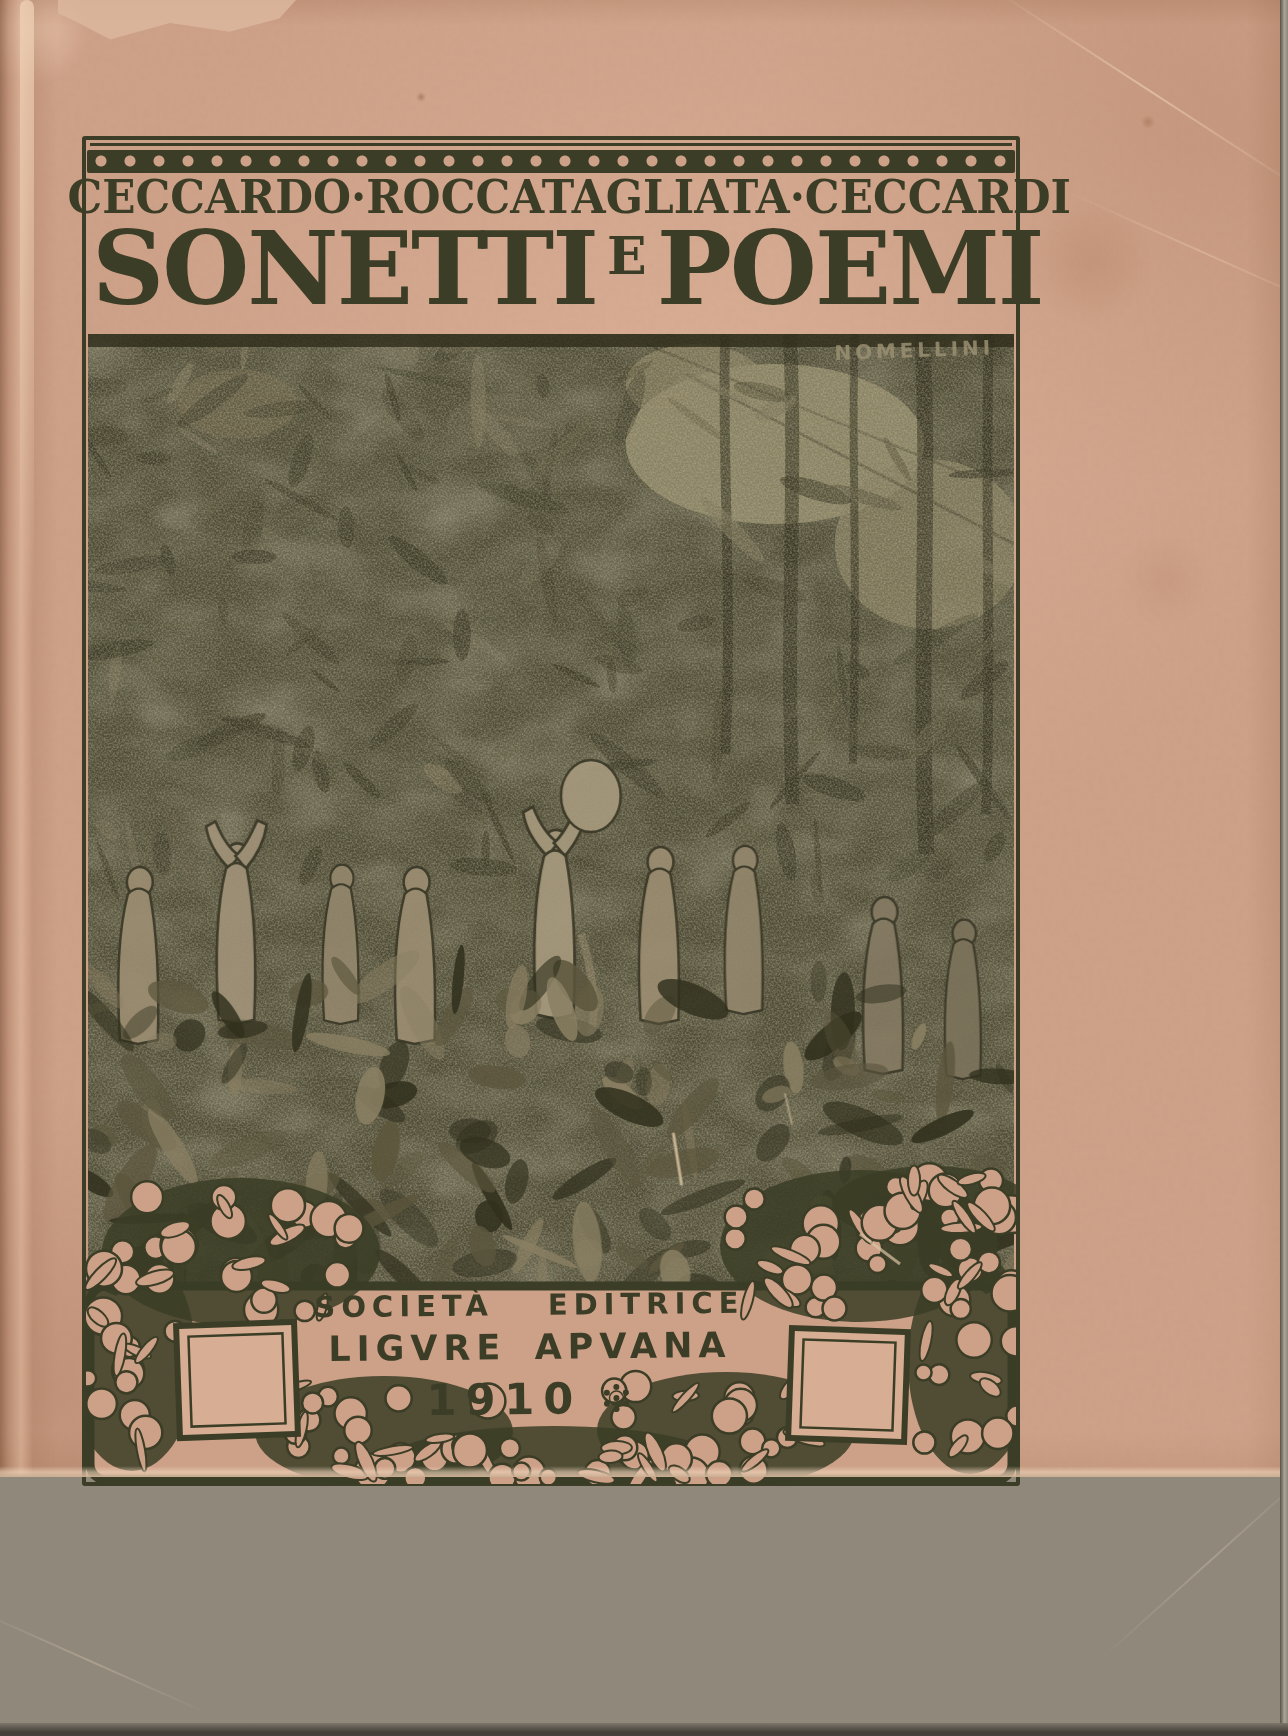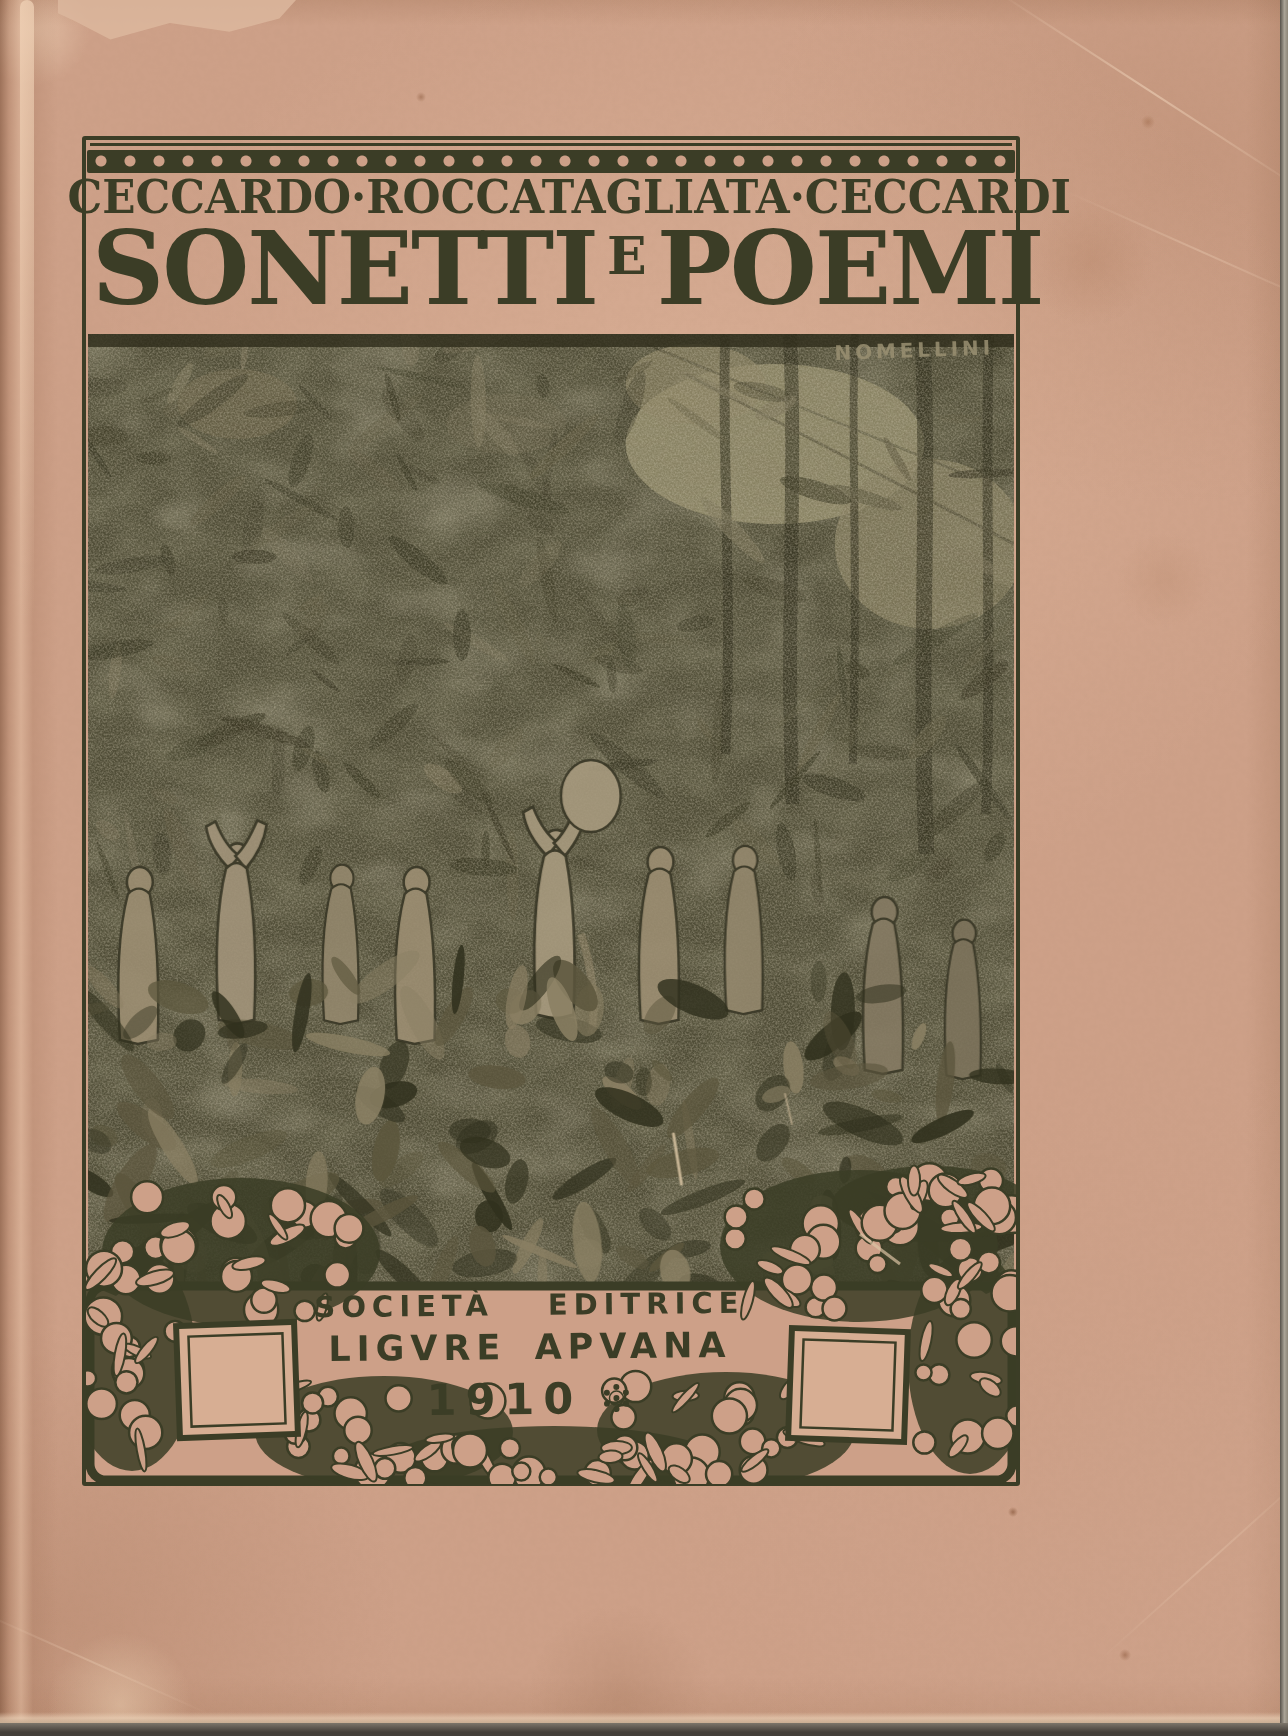--- a/index.html
+++ b/index.html
@@ -1,19 +1,19 @@
 <!DOCTYPE html>
 <html><head>
 <meta charset="utf-8">
 <style>
   html,body{margin:0;padding:0;background:#4a463f;}
   .photo{position:relative;width:1288px;height:1736px;overflow:hidden;background:#8f887b;
          font-family:"DejaVu Serif",serif;}
   
-  .cover{position:absolute;left:0;top:0;width:1280px;height:1723px;background:#cda088;
+  .cover{position:absolute;left:0;top:0;width:1280px;height:1477px;background:#cda088;
     background-image:
       radial-gradient(ellipse 900px 700px at 55% 26%, rgba(228,189,162,.45), rgba(228,189,162,0) 70%),
       radial-gradient(ellipse 620px 480px at 92% 10%, rgba(150,100,70,.16), rgba(150,100,70,0) 70%),
       radial-gradient(ellipse 760px 560px at 94% 86%, rgba(206,162,138,.5), rgba(206,162,138,0) 75%),
       radial-gradient(ellipse 500px 420px at 4% 94%, rgba(146,98,70,.22), rgba(146,98,70,0) 70%),
       linear-gradient(270deg, rgba(138,94,66,.18) 0px, rgba(0,0,0,0) 34px),
       linear-gradient(180deg, rgba(148,100,70,.22) 0px, rgba(0,0,0,0) 26px),
       linear-gradient(0deg, rgba(158,112,82,.25) 0px, rgba(158,112,82,0) 46px);}
   .cover::after{content:'';position:absolute;left:0;right:0;bottom:0;height:11px;
     background:linear-gradient(180deg, rgba(0,0,0,0), rgba(240,216,190,.6) 55%, #c9ae93);}

